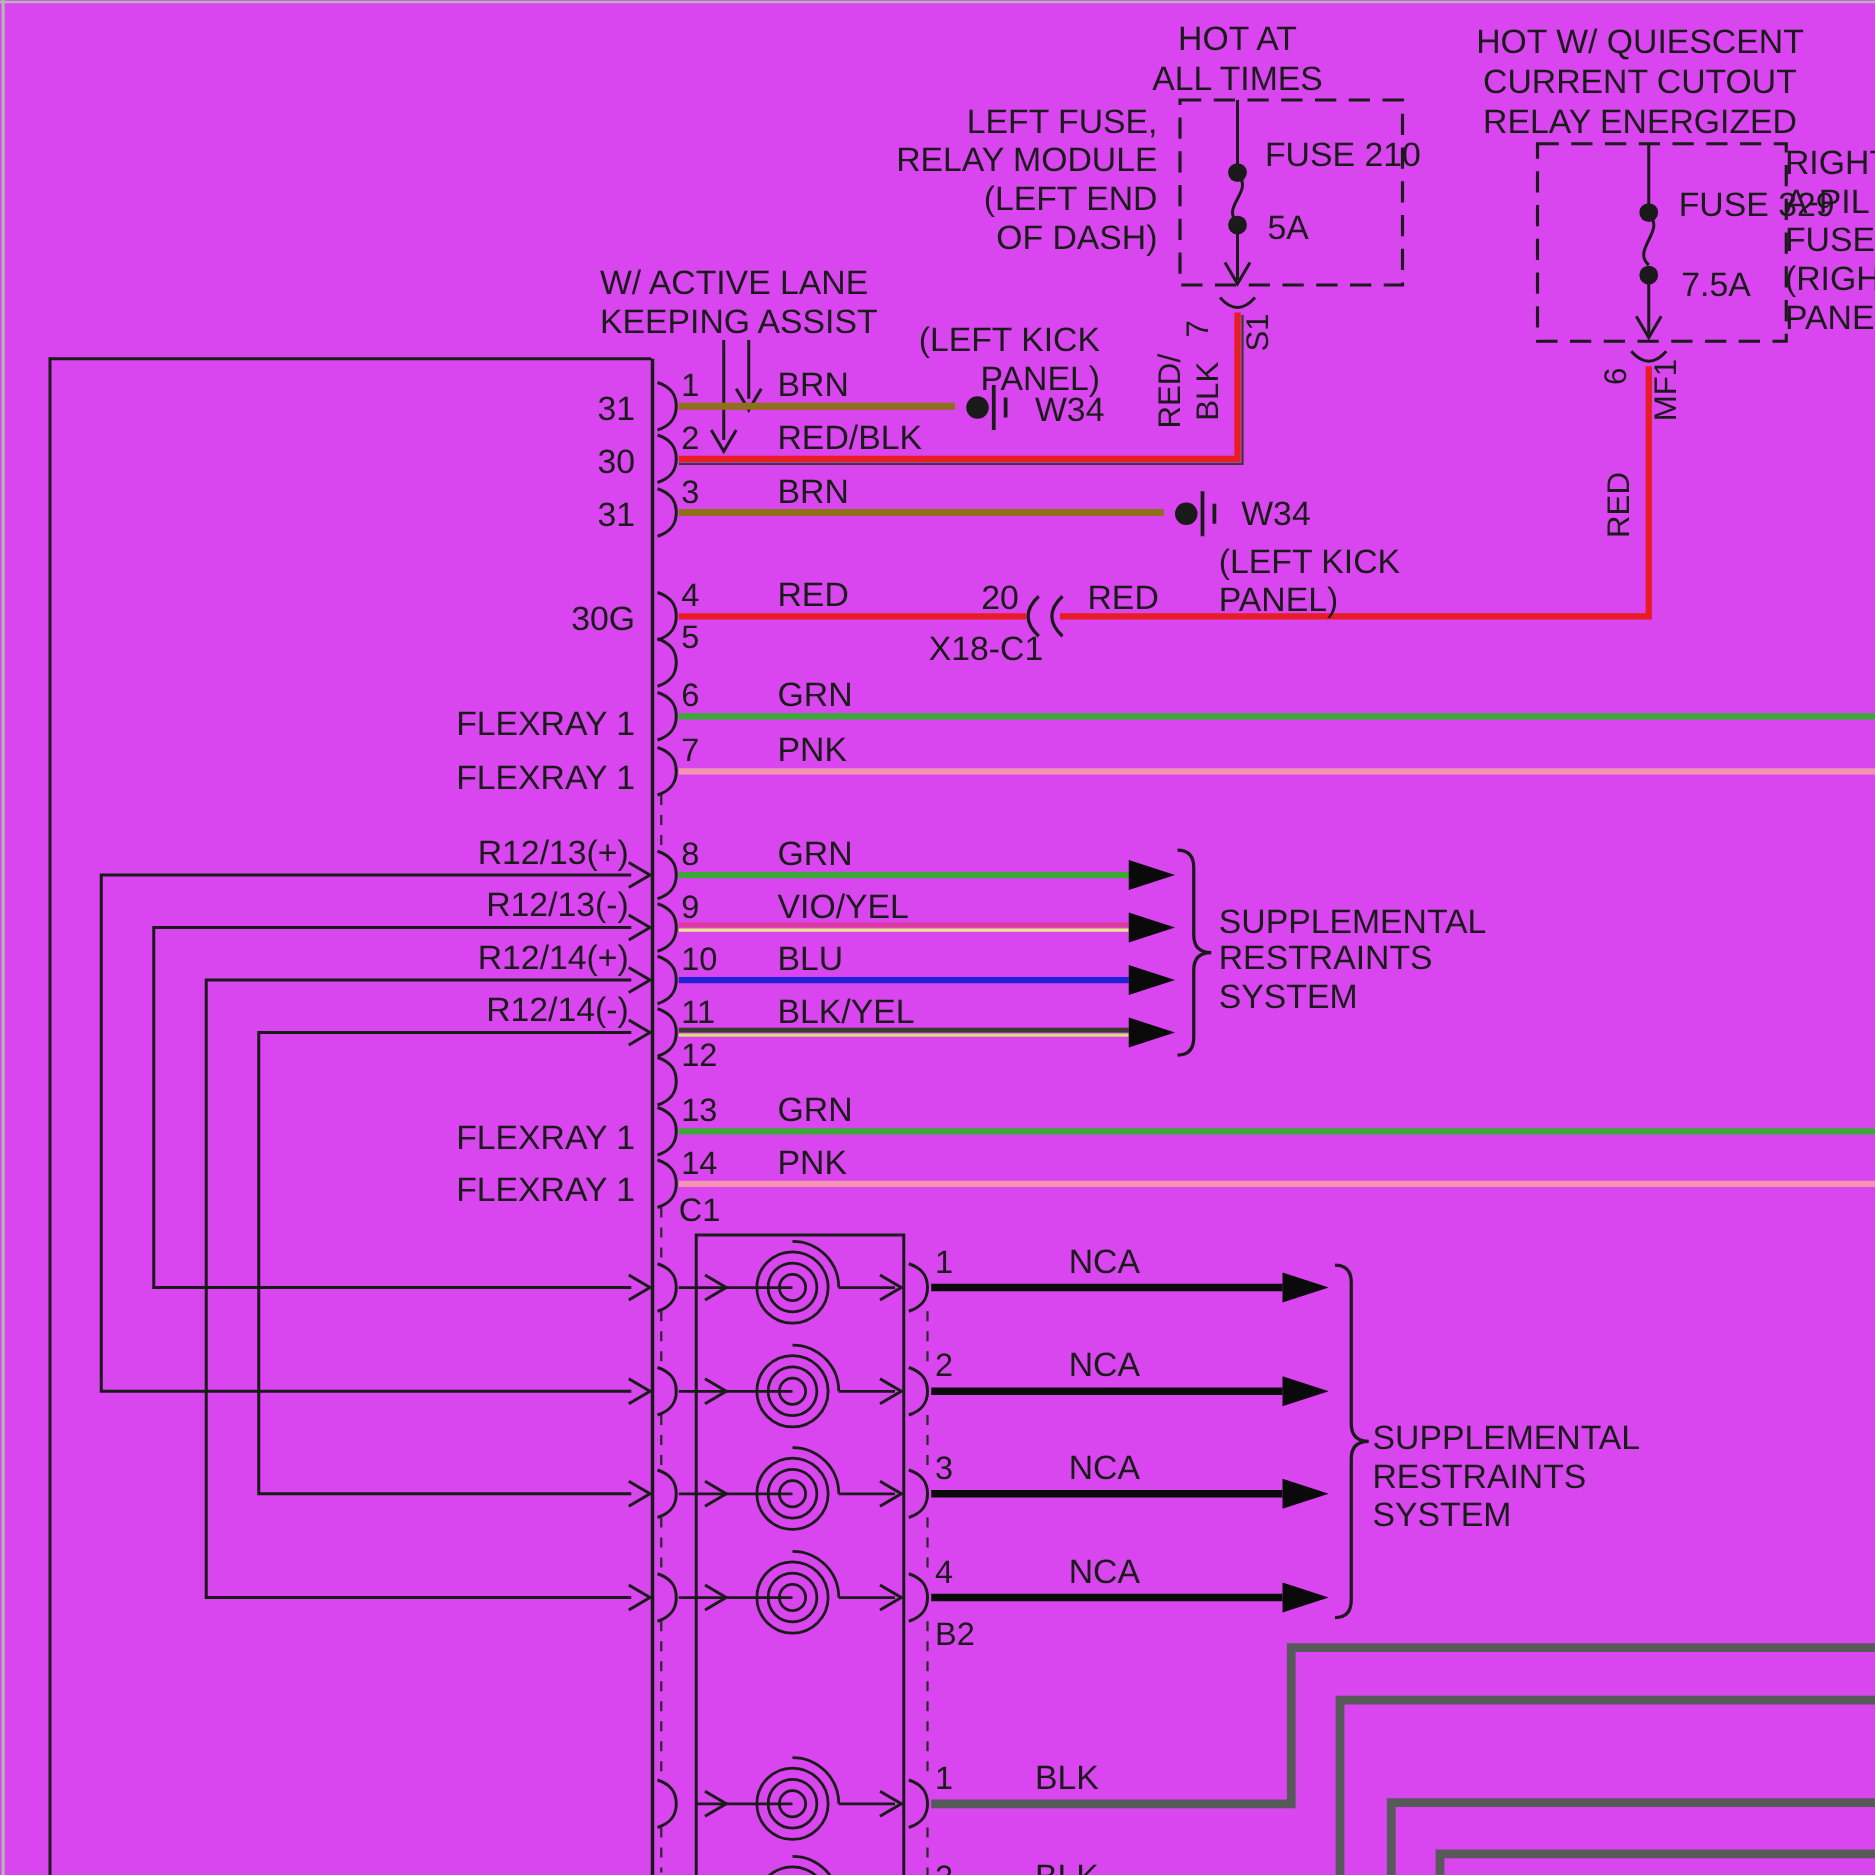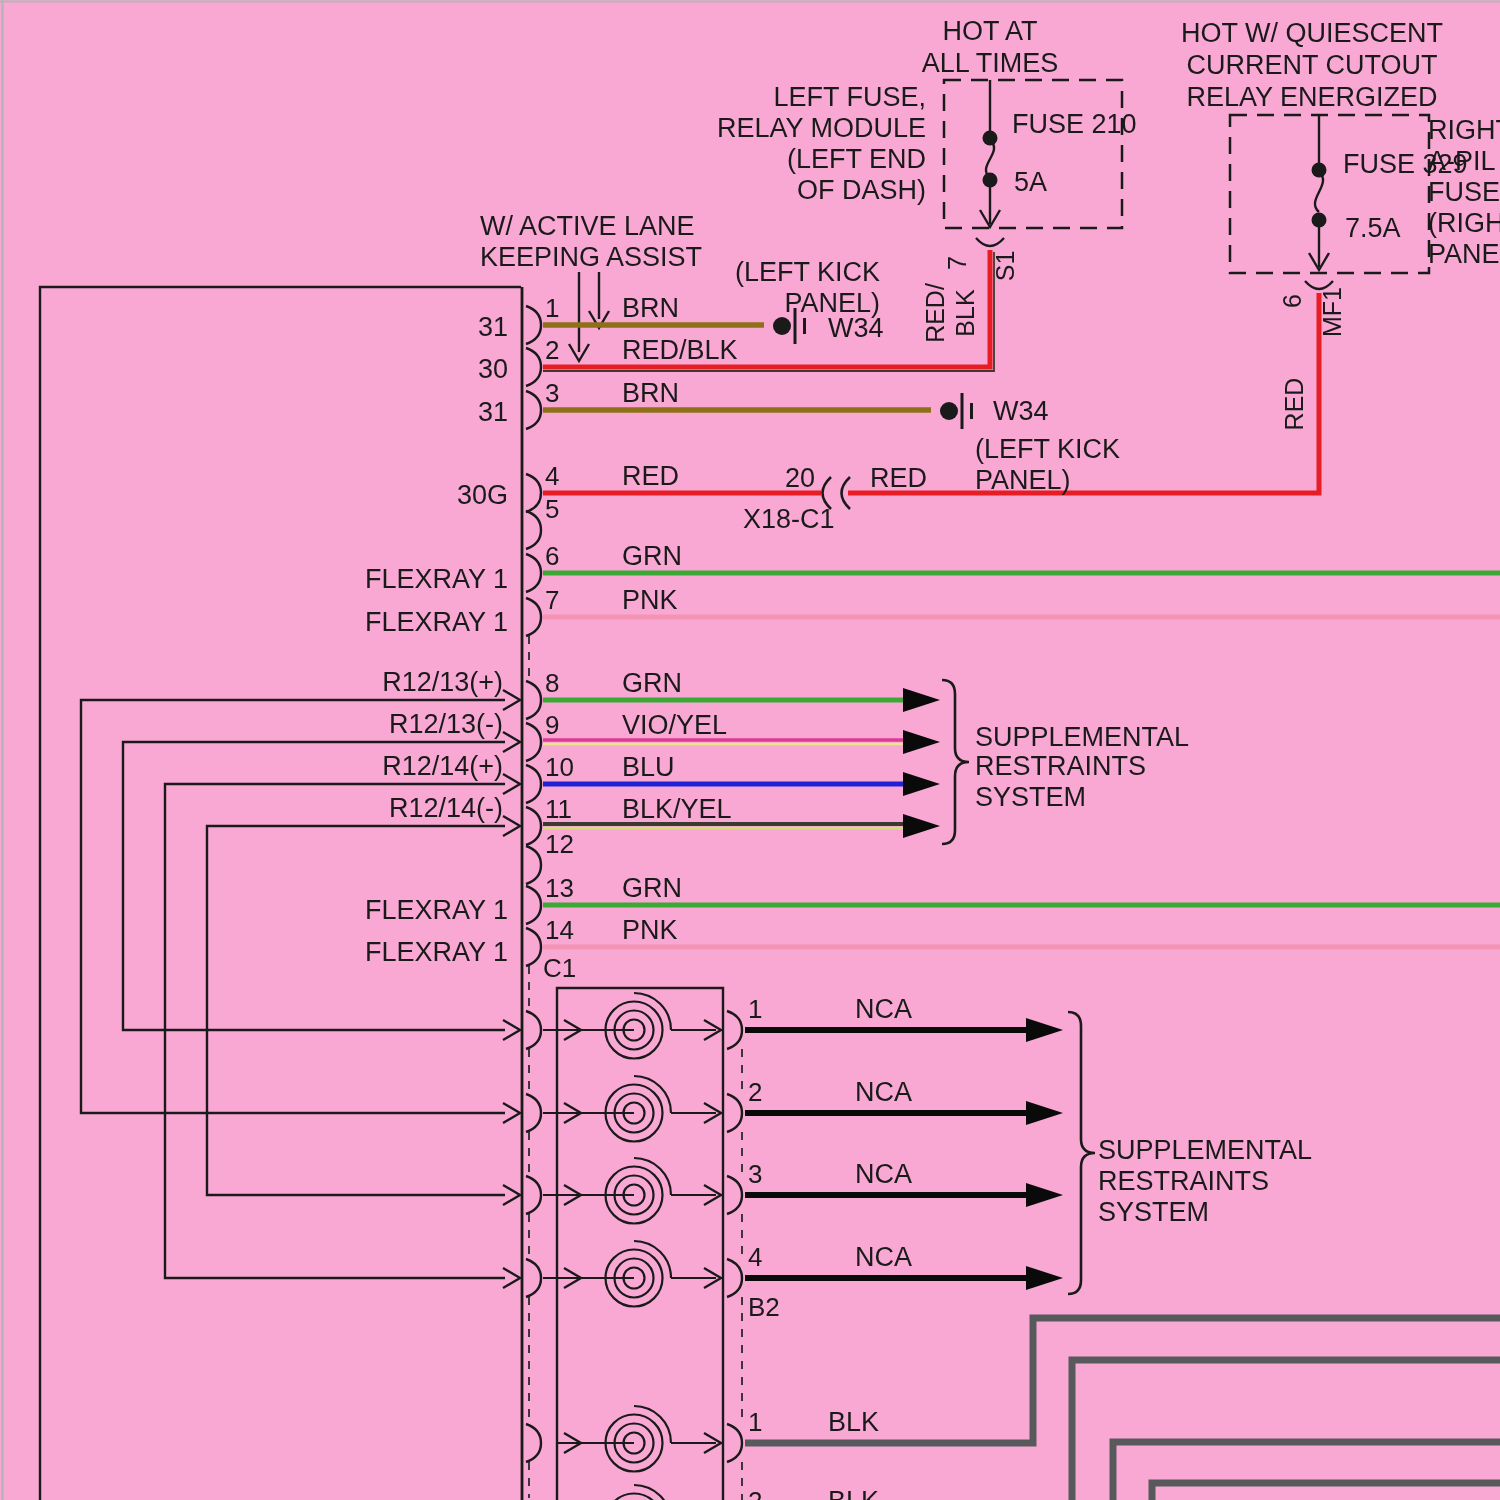--- a/index.html
+++ b/index.html
@@ -1,16 +1,16 @@
 <!DOCTYPE html>
 <html><head>
 <meta charset="utf-8">
 <style>
   html,body{margin:0;padding:0;background:#fff;}
-  #stage{position:relative;width:1500px;height:1500px;background:#f9a8d4;overflow:hidden;}
+  #stage{position:relative;width:1500px;height:1500px;background:#d946ef;overflow:hidden;}
   svg{display:block;}
   text{font-family:"Liberation Sans","DejaVu Sans",sans-serif;font-size:27px;fill:#1a1a1a;}
   .sm{font-size:26px;}
   .rot{font-size:25px;}
   .mid{text-anchor:middle;}
   .end{text-anchor:end;}
 </style>
 </head>
 <body>
 

